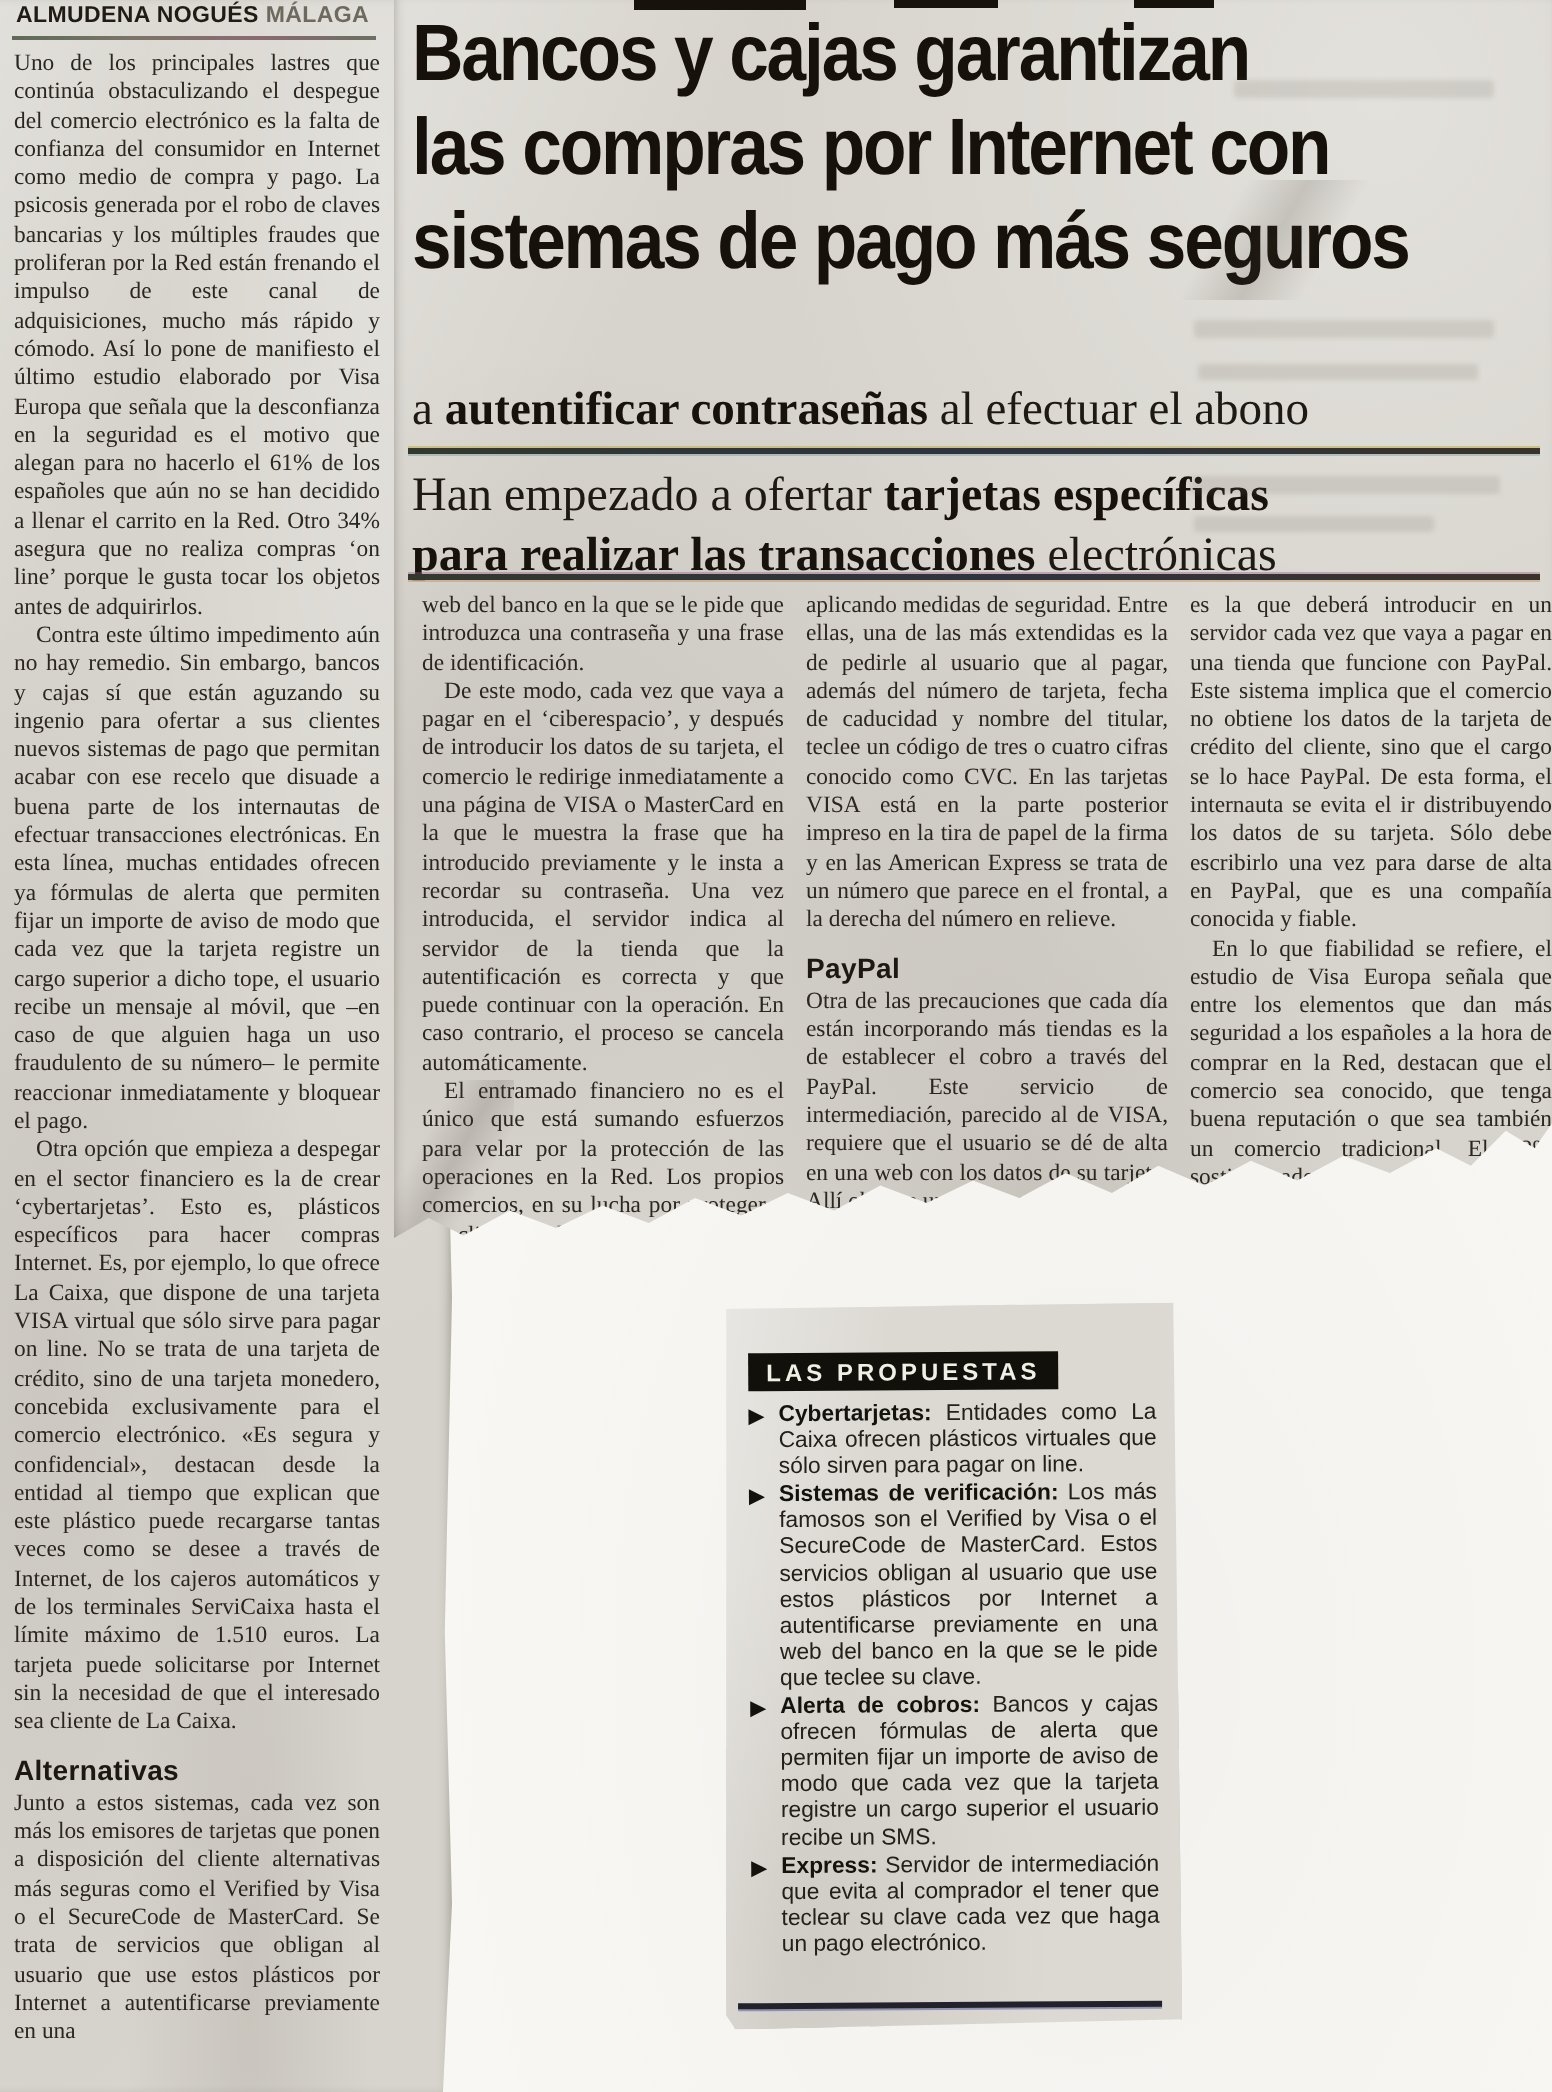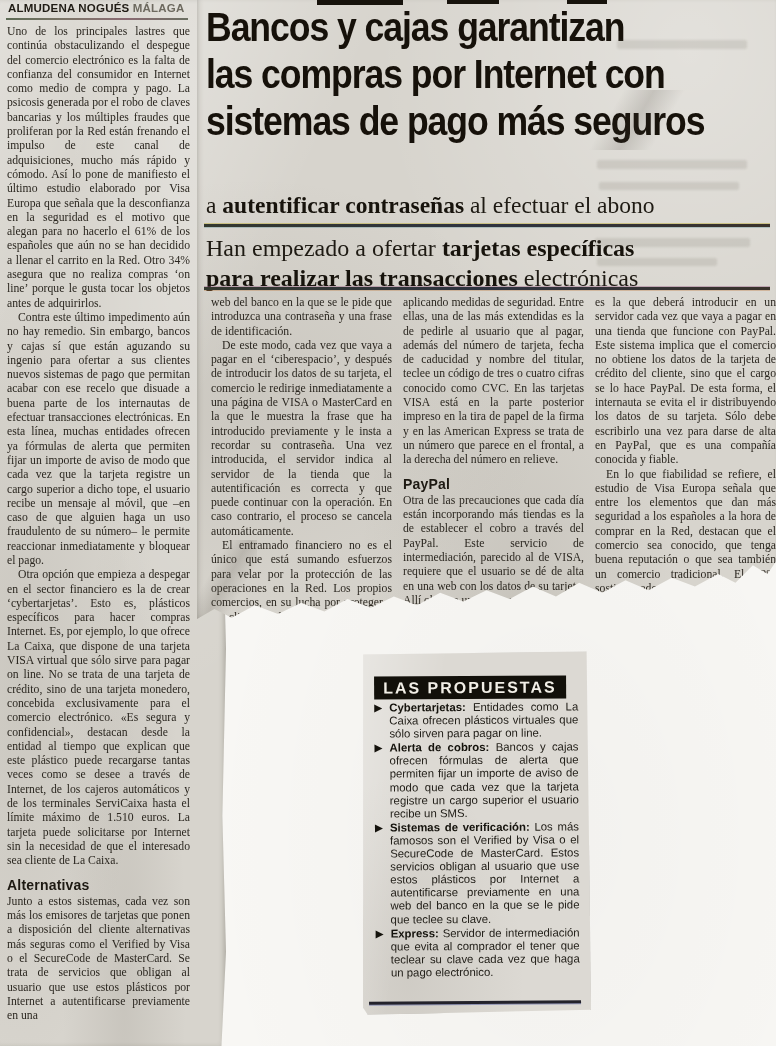--- a/index.html
+++ b/index.html
@@ -53,21 +53,21 @@
   .rule1{left:7px;top:224px;width:566px;box-shadow:0 -1px 0 rgba(190,175,70,.55),0 1px 0 rgba(90,140,150,.35);}
   .deck2{position:absolute;left:9px;top:233px;width:564px;font-size:24px;line-height:30px;color:#1e1a13;}
   .rule2{left:7px;top:287px;width:566px;box-shadow:0 -1px 0 rgba(150,90,130,.4),0 1px 0 rgba(190,120,60,.35);}
 
   
   .cols{position:absolute;left:14px;top:296px;width:566px;display:flex;gap:11px;}
   .cols .col{width:181px;height:322px;overflow:hidden;}
 
   
   .box-label{position:absolute;left:13px;top:24px;background:#12100a;color:#f1eee6;
-    font-family:"Liberation Sans",sans-serif;font-weight:bold;font-size:16px;letter-spacing:2px;
+    font-family:"Liberation Sans",sans-serif;font-weight:bold;font-size:12px;letter-spacing:2px;
     padding:3px 9px 2px 9px;}
   .box-items{position:absolute;left:13px;top:49px;width:204px;
     font-family:"Liberation Sans",sans-serif;font-size:11.4px;line-height:13.1px;color:#23201a;}
   .box-item{position:relative;padding-left:15px;margin:0 0 1px 0;text-align:justify;}
   .tri{position:absolute;left:0;top:3px;width:0;height:0;
     border-left:8px solid #14120c;border-top:4.5px solid transparent;border-bottom:4.5px solid transparent;}
   .box-item b{font-weight:bold;color:#14120c;}
   .box-rule{position:absolute;left:6px;bottom:10px;width:212px;height:3px;
     background:#23222b;box-shadow:0 1px 0 rgba(60,70,150,.45);}
 
@@ -148,25 +148,25 @@
 
   <div class="paper piece-box">
     <div class="box-label">LAS PROPUESTAS</div>
     <div class="box-items">
       <div class="box-item">
         <span class="tri"></span>
         <b>Cybertarjetas:</b><span> Entidades como La Caixa ofrecen plásticos virtuales que sólo sirven para pagar on line.</span>
       </div>
       <div class="box-item">
         <span class="tri"></span>
-        <b>Alerta de cobros:</b><span> Bancos y cajas ofrecen fórmulas de alerta que permiten fijar un importe de aviso de modo que cada vez que la tarjeta registre un cargo superior el usuario recibe un SMS.</span>
+        <b>Sistemas de verificación:</b><span> Los más famosos son el Verified by Visa o el SecureCode de MasterCard. Estos servicios obligan al usuario que use estos plásticos por Internet a autentificarse previamente en una web del banco en la que se le pide que teclee su clave.</span>
       </div>
       <div class="box-item">
         <span class="tri"></span>
-        <b>Sistemas de verificación:</b><span> Los más famosos son el Verified by Visa o el SecureCode de MasterCard. Estos servicios obligan al usuario que use estos plásticos por Internet a autentificarse previamente en una web del banco en la que se le pide que teclee su clave.</span>
+        <b>Alerta de cobros:</b><span> Bancos y cajas ofrecen fórmulas de alerta que permiten fijar un importe de aviso de modo que cada vez que la tarjeta registre un cargo superior el usuario recibe un SMS.</span>
       </div>
       <div class="box-item">
         <span class="tri"></span>
         <b>Express:</b><span> Servidor de intermediación que evita al comprador el tener que teclear su clave cada vez que haga un pago electrónico.</span>
       </div>
     </div>
     <div class="box-rule"></div>
   </div>
 
 </div>

